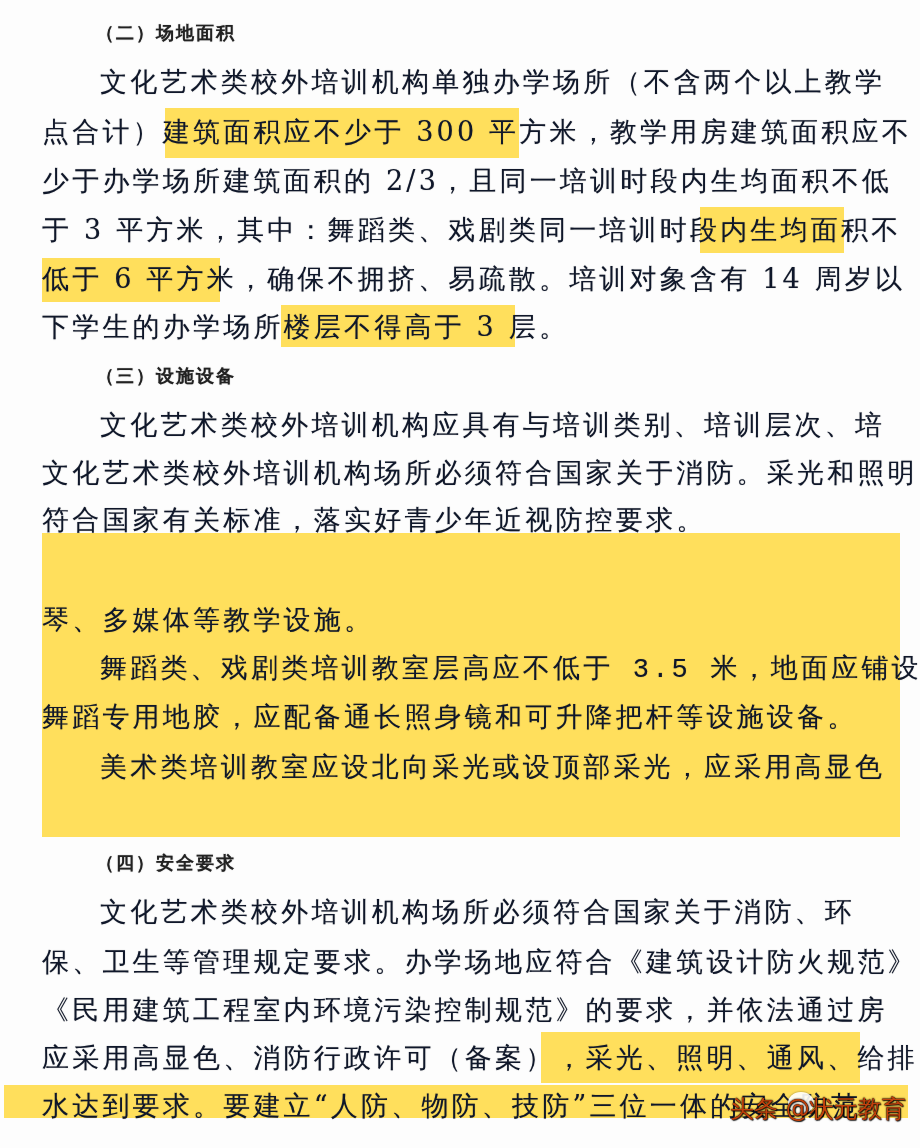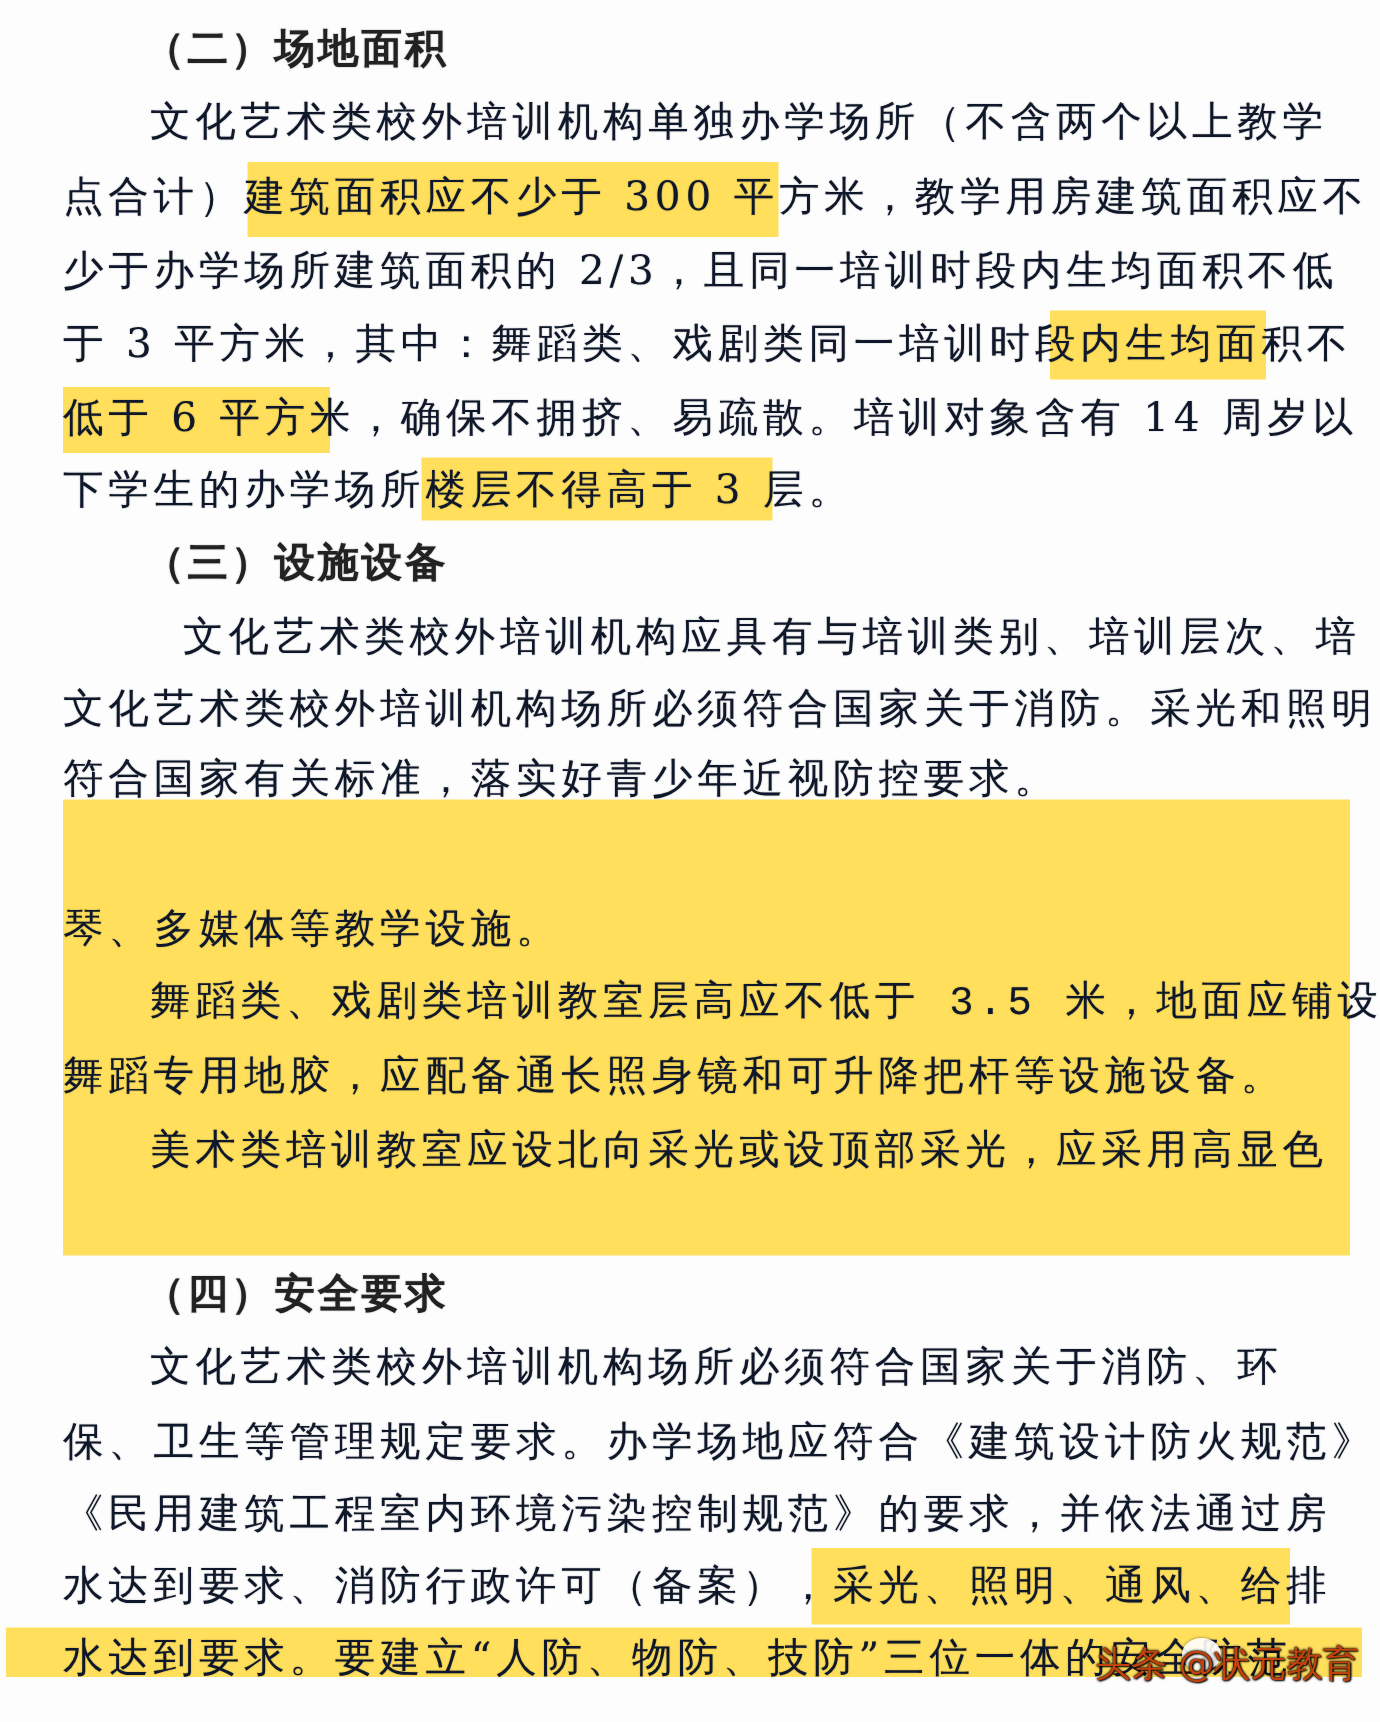--- a/index.html
+++ b/index.html
@@ -36,21 +36,21 @@
       white-space: nowrap;
       color: #0f172a;
       text-shadow: 0 0 1px rgba(40,40,40,0.45);
     }
     .line.indent { left: 100px; width: 760px; }
     .title {
       position: absolute;
       left: 104px;
       height: 40px;
       line-height: 40px;
-      font-size: 27px;
+      font-size: 18px;
       font-weight: bold;
       font-family: "DejaVu Sans", "Liberation Sans", sans-serif;
       color: #222;
       letter-spacing: 2px;
       text-shadow: 0 0 1px rgba(30,30,30,0.5);
     }
     .watermark {
       position: absolute;
       left: 730px;
       top: 1093px;
@@ -86,30 +86,30 @@
 
   <div class="title" style="top:13px;left:96px;">（二）场地面积</div>
   <div class="line indent" style="top:62px;">文化艺术类校外培训机构单独办学场所（不含两个以上教学</div>
   <div class="line" style="top:112px;">点合计）建筑面积应不少于 300 平方米，教学用房建筑面积应不</div>
   <div class="line" style="top:161px;">少于办学场所建筑面积的 2/3，且同一培训时段内生均面积不低</div>
   <div class="line" style="top:210px;">于 3 平方米，其中：舞蹈类、戏剧类同一培训时段内生均面积不</div>
   <div class="line" style="top:259px;">低于 6 平方米，确保不拥挤、易疏散。培训对象含有 14 周岁以</div>
   <div class="line" style="top:307px;">下学生的办学场所楼层不得高于 3 层。</div>
 
   <div class="title" style="top:356px;left:96px;">（三）设施设备</div>
-  <div class="line indent" style="top:405px;margin-left:22px;">文化艺术类校外培训机构应具有与培训类别、培训层次、培</div>
+  <div class="line indent" style="top:405px;">文化艺术类校外培训机构应具有与培训类别、培训层次、培</div>
   <div class="line" style="top:453px;">文化艺术类校外培训机构场所必须符合国家关于消防。采光和照明</div>
   <div class="line" style="top:500px;">符合国家有关标准，落实好青少年近视防控要求。</div>
   <div class="line" style="top:600px;">琴、多媒体等教学设施。</div>
   <div class="line indent" style="top:650px;font-family:Liberation Mono, monospace;">舞蹈类、戏剧类培训教室层高应不低于 3.5 米，地面应铺设</div>
   <div class="line" style="top:697px;font-family:Liberation Serif, serif;">舞蹈专用地胶，应配备通长照身镜和可升降把杆等设施设备。</div>
   <div class="line indent" style="top:747px;">美术类培训教室应设北向采光或设顶部采光，应采用高显色</div>
 
   <div class="title" style="top:843px;left:96px;">（四）安全要求</div>
   <div class="line indent" style="top:892px;">文化艺术类校外培训机构场所必须符合国家关于消防、环</div>
   <div class="line" style="top:942px;">保、卫生等管理规定要求。办学场地应符合《建筑设计防火规范》</div>
   <div class="line" style="top:990px;">《民用建筑工程室内环境污染控制规范》的要求，并依法通过房</div>
-  <div class="line" style="top:1038px;">水达到要求、消防行政许可（备案），采光、照明、通风、给排</div>
+  <div class="line" style="top:1038px;">应采用高显色、消防行政许可（备案），采光、照明、通风、给排</div>
   <div class="line" style="top:1086px;">水达到要求。要建立“人防、物防、技防”三位一体的安全防范</div>
 
   <div class="wm-logo"></div>
   <div class="watermark">头条 @状元教育</div>
 </div>
 
 </body></html>

